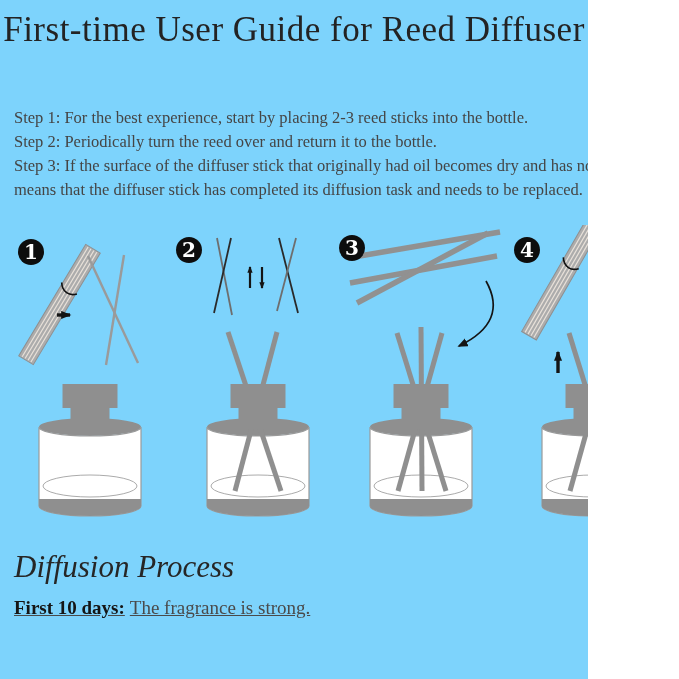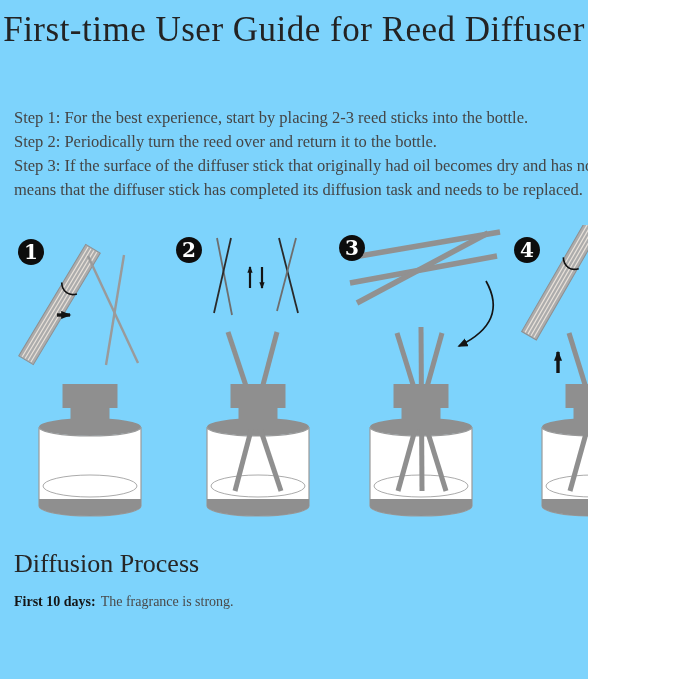--- a/index.html
+++ b/index.html
@@ -27,24 +27,24 @@
     position:absolute;top:106px;left:14px;width:668px;
     font-size:16.5px;line-height:24px;color:#454545;
   }
   .steps p{margin:0;}
   svg.diagram{position:absolute;top:225px;left:0;display:block;}
   .diffusion{
     position:absolute;top:549px;left:14px;width:664px;
   }
   .diffusion-heading{
     margin:0 0 9px 0;
-    font-size:26px;font-weight:400;color:#262626;
+    font-size:31px;font-weight:400;color:#262626;font-style:italic;
   }
   .diff-item{
-    font-size:14px;line-height:28px;color:#4a4a4a;white-space:nowrap;
+    font-size:19px;line-height:28px;color:#4a4a4a;white-space:nowrap;text-decoration:underline;
   }
   .diff-label{font-weight:700;color:#151515;margin-right:5px;}
 </style>
 </head>
 <body>
 
 <div class="page">
 
   <h1 class="title">First-time User Guide for Reed Diffuser</h1>
 

